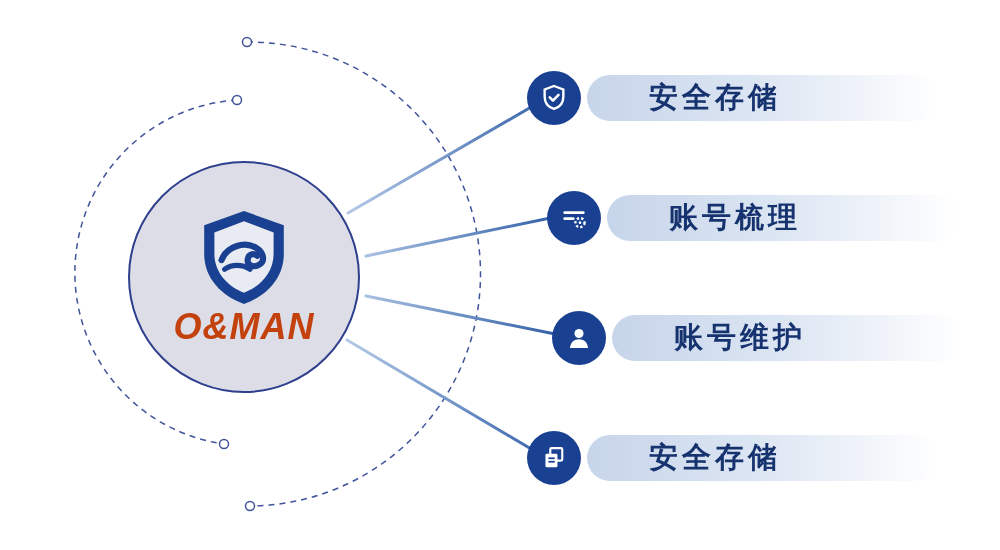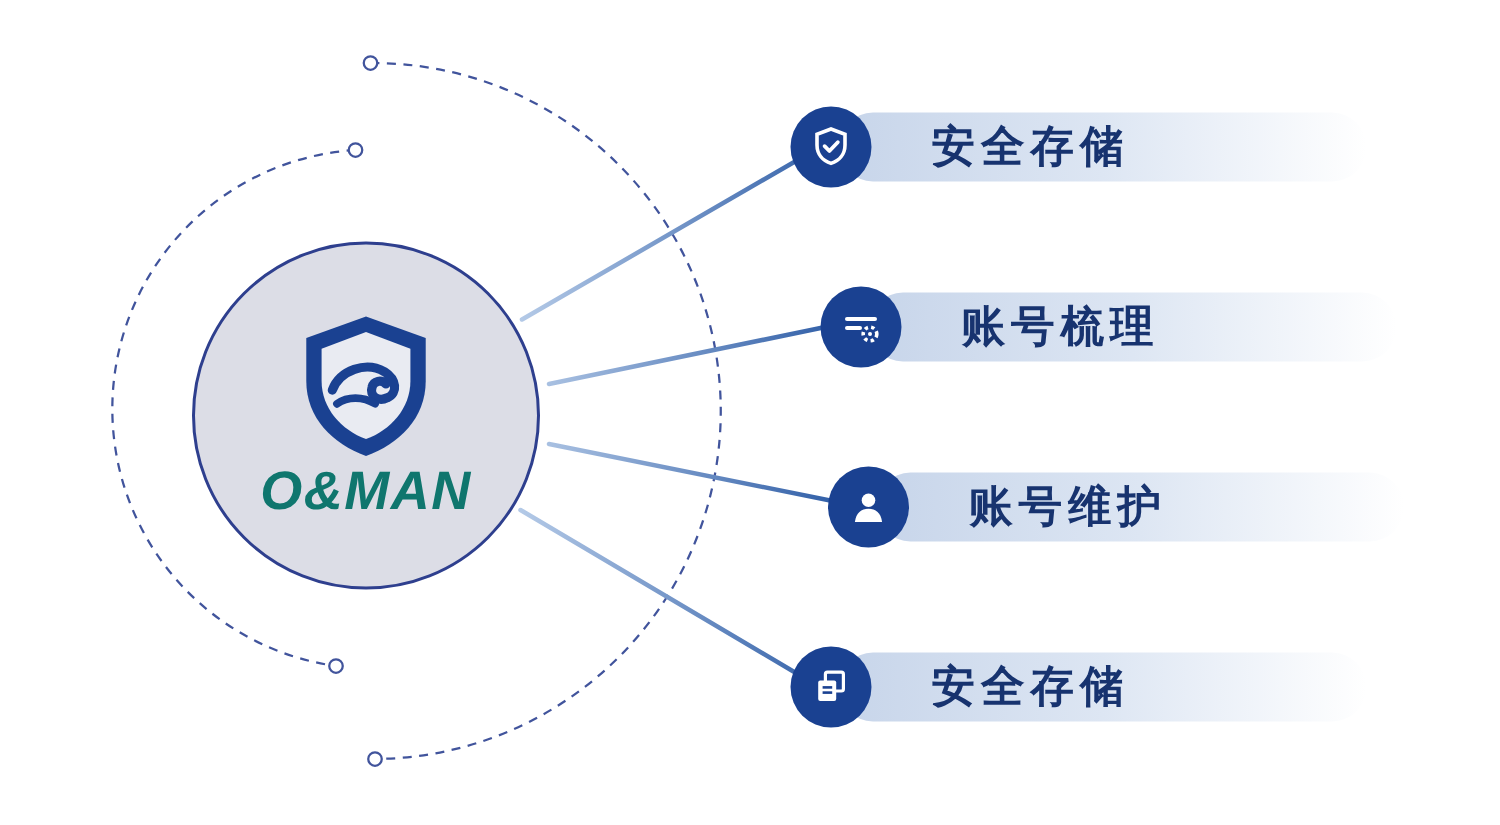--- a/index.html
+++ b/index.html
@@ -9,24 +9,24 @@
   }
   svg.bg{position:absolute;left:0;top:0;width:1000px;height:550px;}
   .center-circle{
     position:absolute;left:128px;top:161px;width:228px;height:228px;border-radius:50%;
     background:#dcdde6;border:2px solid #2e3f8e;
     display:flex;flex-direction:column;align-items:center;justify-content:center;
     z-index:3;
   }
   .logo-shield{width:104px;height:98px;display:block;}
   .logo-text{
-    font-size:36px;font-weight:bold;font-style:italic;color:#0f766e;
+    font-size:36px;font-weight:bold;font-style:italic;color:#c2410c;
     letter-spacing:1px;margin-top:2px;line-height:1;
   }
-  .feature-row{position:absolute;display:flex;align-items:center;z-index:2;}
+  .feature-row{position:absolute;display:flex;align-items:center;z-index:2;gap:28px;}
   .badge{
     width:54px;height:54px;border-radius:50%;background:#1a4191;
     display:flex;align-items:center;justify-content:center;z-index:2;flex:0 0 auto;
   }
   .badge svg{width:32px;height:32px;display:block;}
   .bar{
     box-sizing:border-box;height:46px;width:352px;border-radius:23px;
     margin-left:-22px;z-index:1;display:flex;align-items:center;padding-left:62px;
     background:linear-gradient(90deg,#c7d5ea 0%,#dde6f3 50%,rgba(255,255,255,0) 100%);
   }

